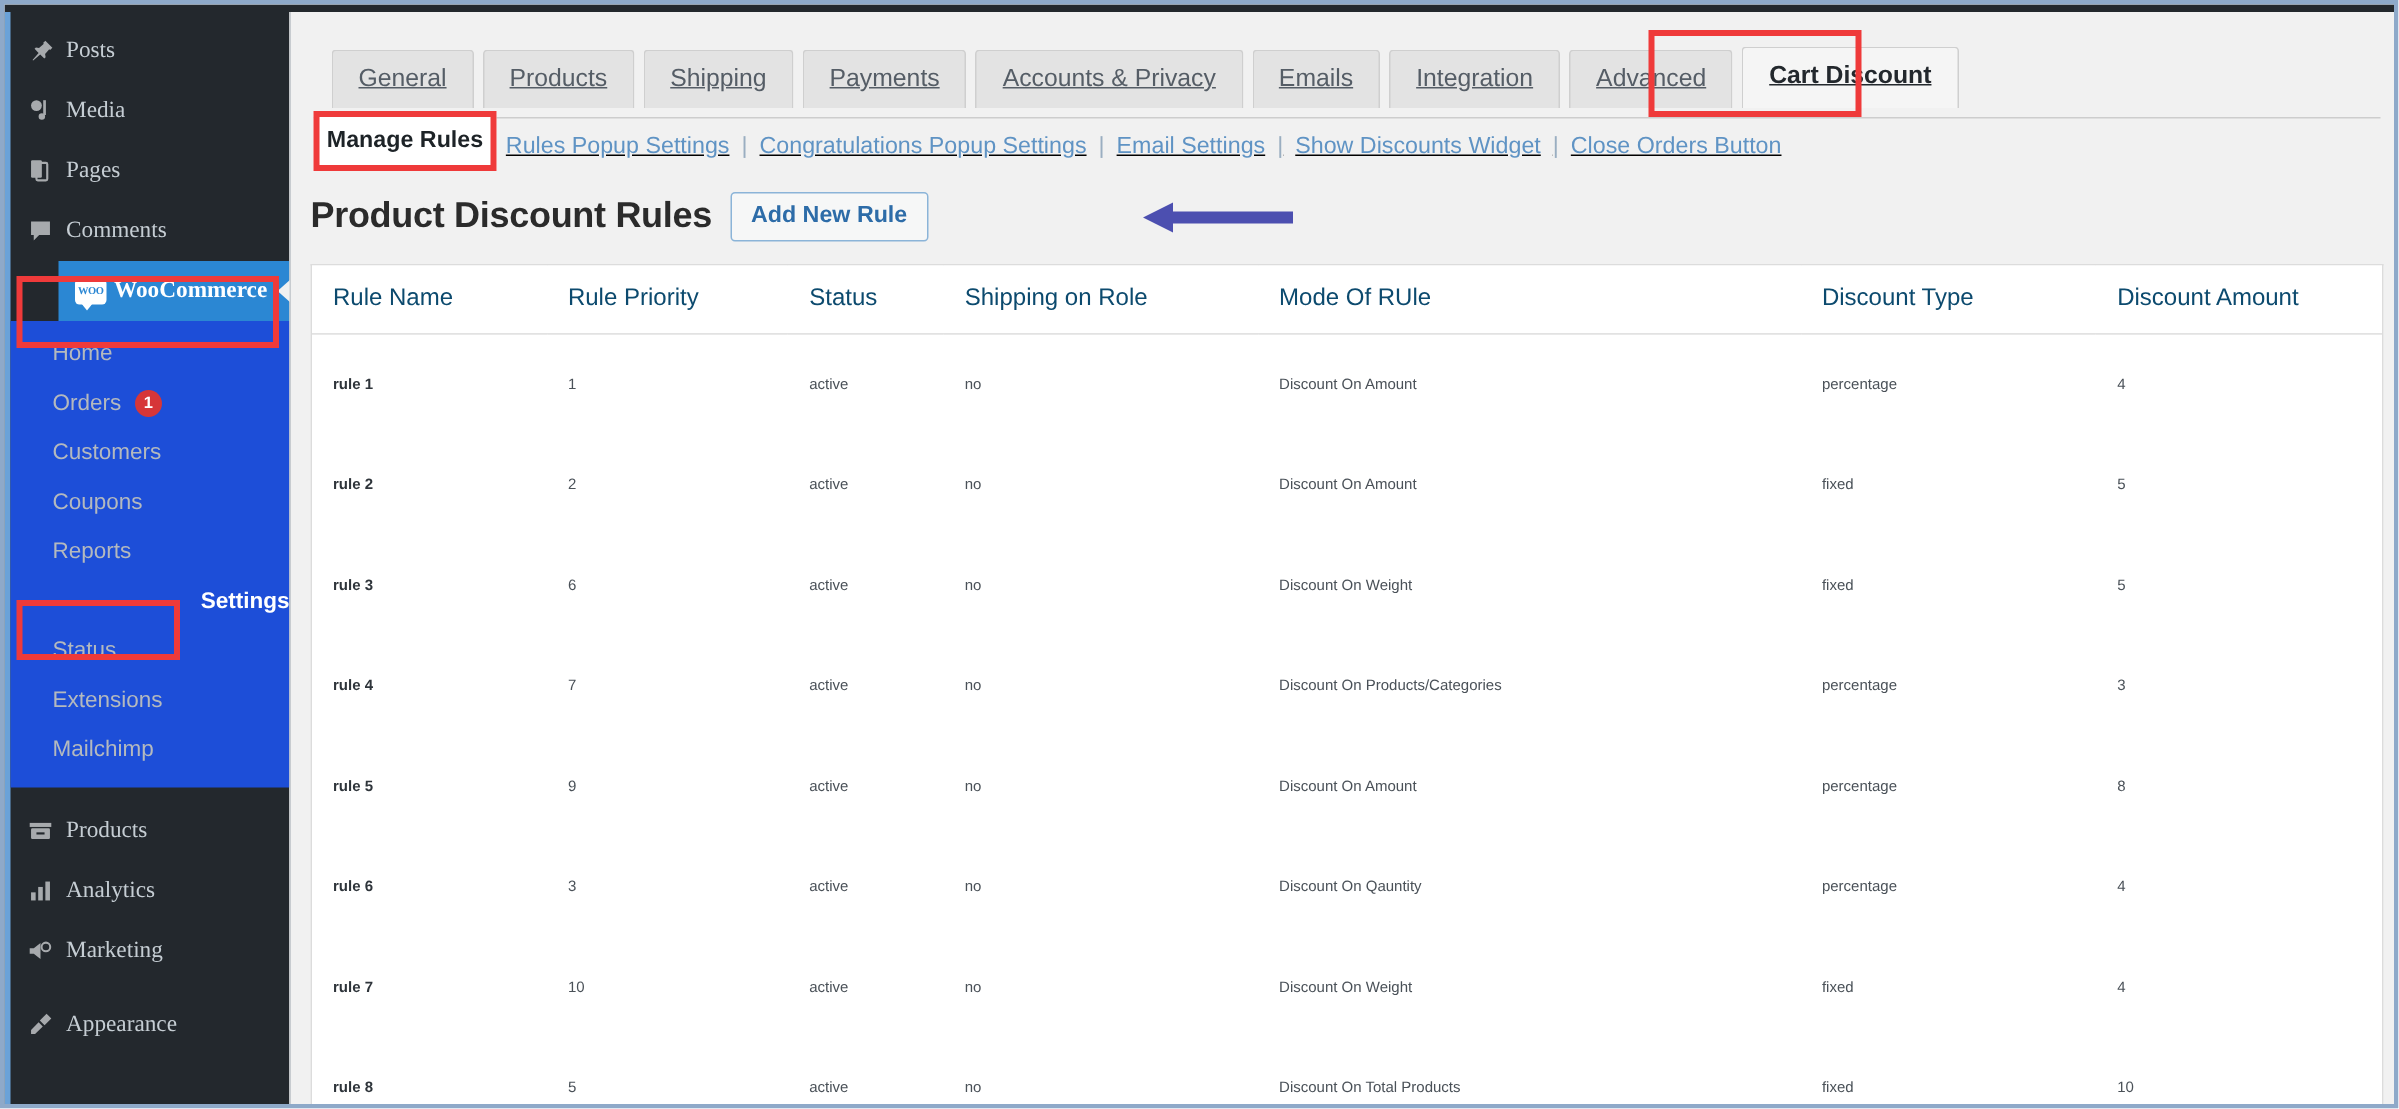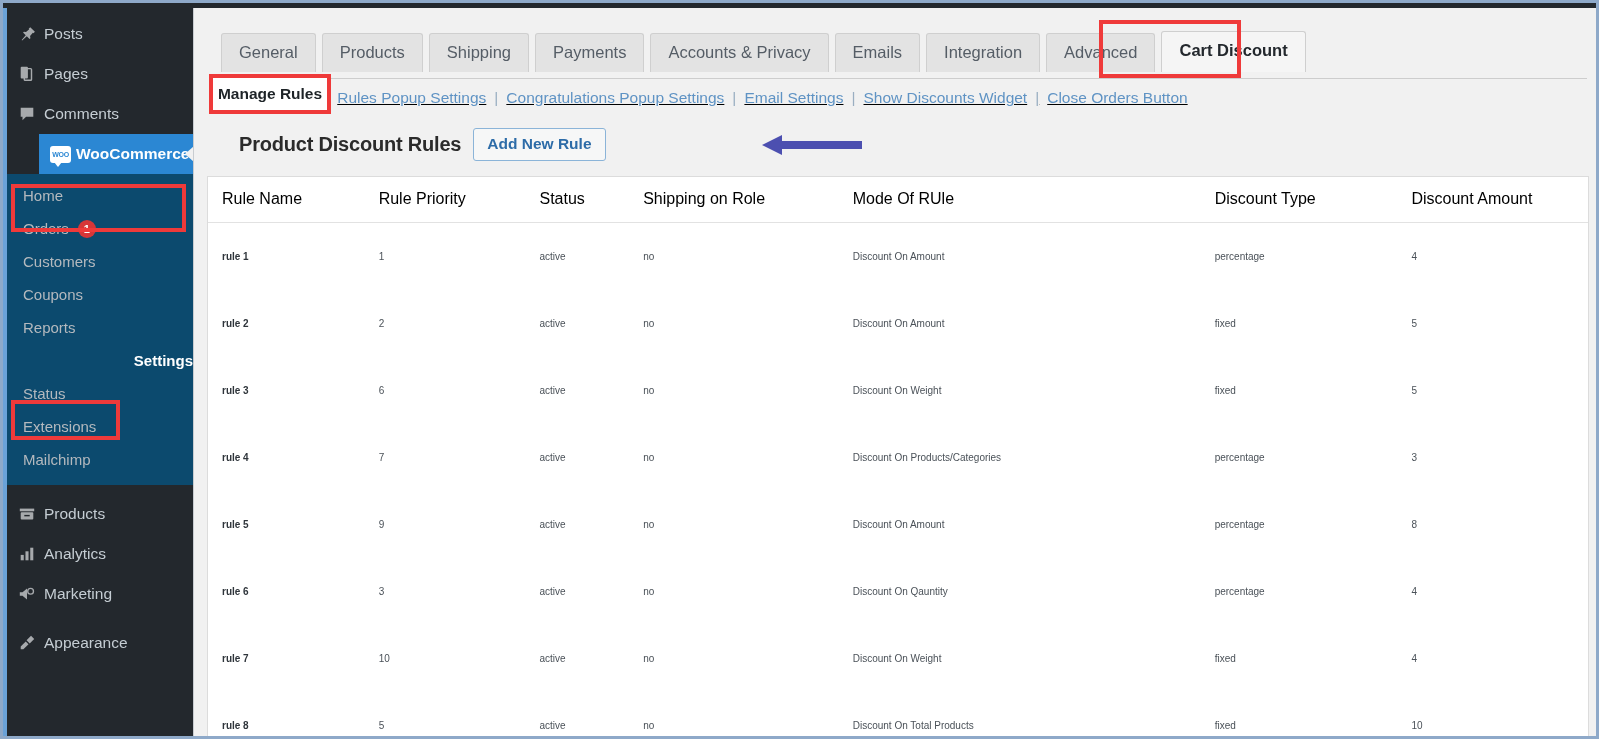--- a/index.html
+++ b/index.html
@@ -42,20 +42,21 @@
   }
 
   .menu-item {
     display: flex;
     align-items: center;
     height: 40px;
     padding-left: 11px;
     color: #c5cdd3;
     font-size: 15.5px;
     position: relative;
+    font-family: Liberation Serif, serif;
   }
   .menu-item .ico {
     width: 26px;
     flex: 0 0 26px;
     display: flex;
     align-items: center;
     justify-content: flex-start;
     color: #a7aaad;
   }
   .menu-item .lbl { white-space: nowrap; }
@@ -81,22 +82,22 @@
     content: "";
     position: absolute;
     bottom: -4px; left: 4px;
     width: 0; height: 0;
     border-left: 4px solid transparent;
     border-right: 4px solid transparent;
     border-top: 5px solid #ffffff;
   }
 
   .submenu {
-    background: #0c4a6e;
-    padding: 5px 0 9px 0;
+    background: #1d4ed8;
+    padding: 5px 0 9px 12px;
   }
   .sub-item {
     display: flex;
     align-items: center;
     height: 33px;
     padding-left: 16px;
     color: #b4b9be;
     font-size: 15px;
   }
   .sub-item.current {
@@ -155,20 +156,21 @@
   .tab {
     background: #e3e3e3;
     border: 1px solid #cfcfcf;
     border-bottom: none;
     padding: 9px 17px 10px 17px;
     font-size: 16.5px;
     color: #555d66;
     border-radius: 3px 3px 0 0;
     line-height: 1.15;
     white-space: nowrap;
+    text-decoration: underline;
   }
   .tab.active {
     background: #f5f5f5;
     color: #23282d;
     font-weight: bold;
     border-color: #cfcfcf;
     padding-bottom: 12px;
   }
 
   .tab-underline {
@@ -209,25 +211,24 @@
   
   .title-row {
     position: absolute;
     top: 120px;
     left: 13px;
     display: flex;
     align-items: center;
     gap: 12px;
   }
   .page-title {
-    font-size: 20px;
+    font-size: 24px;
     font-weight: bold;
     color: #2b2b2b;
     letter-spacing: -0.2px;
-    margin-left: 32px;
   }
   .add-btn {
     background: #f6f7f7;
     border: 1px solid #8bb4d8;
     color: #2d6ca8;
     font-size: 15.5px;
     font-weight: bold;
     padding: 6px 13px 7px 13px;
     border-radius: 3px;
     cursor: pointer;
@@ -255,21 +256,21 @@
   }
   table.rules {
     width: 100%;
     border-collapse: collapse;
     table-layout: fixed;
   }
   table.rules th {
     text-align: left;
     font-size: 16px;
     font-weight: normal;
-    color: #000000;
+    color: #0c4a6e;
     padding: 13px 0 14px 14px;
     border-bottom: 1px solid #e2e2e2;
     background: #ffffff;
   }
   table.rules td {
     font-size: 10px;
     color: #4a5158;
     padding: 18px 0 18px 14px;
     height: 67px;
     vertical-align: middle;
@@ -315,20 +316,30 @@
 
     <div class="menu-item">
       <span class="ico">
         <svg width="18" height="18" viewBox="0 0 20 20" fill="currentColor">
             <path d="M13.6 2.4 11.9 4.1l.6.6-3.6 3.1-2.3-.4-1 1 3 3-4.5 5.2.5.5 5.2-4.5 3 3 1-1-.4-2.3 3.1-3.6.6.6 1.7-1.7z"></path>
           </svg>
       </span>
       <span class="lbl">Posts</span>
     </div>
 
+    <div class="menu-item">
+      <span class="ico">
+        <svg width="18" height="18" viewBox="0 0 20 20" fill="currentColor">
+            <circle cx="7" cy="6" r="4"></circle>
+            <rect x="12" y="2" width="2" height="11"></rect>
+            <circle cx="11" cy="14" r="2.4"></circle>
+          </svg>
+      </span>
+      <span class="lbl">Media</span>
+    </div>
 
     <div class="menu-item">
       <span class="ico">
         <svg width="18" height="18" viewBox="0 0 20 20" fill="currentColor">
             <rect x="3" y="2" width="8" height="13" rx="1"></rect>
             <rect x="7" y="4" width="8" height="13" rx="1" fill="none" stroke="currentColor" stroke-width="1.6"></rect>
           </svg>
       </span>
       <span class="lbl">Pages</span>
     </div>

